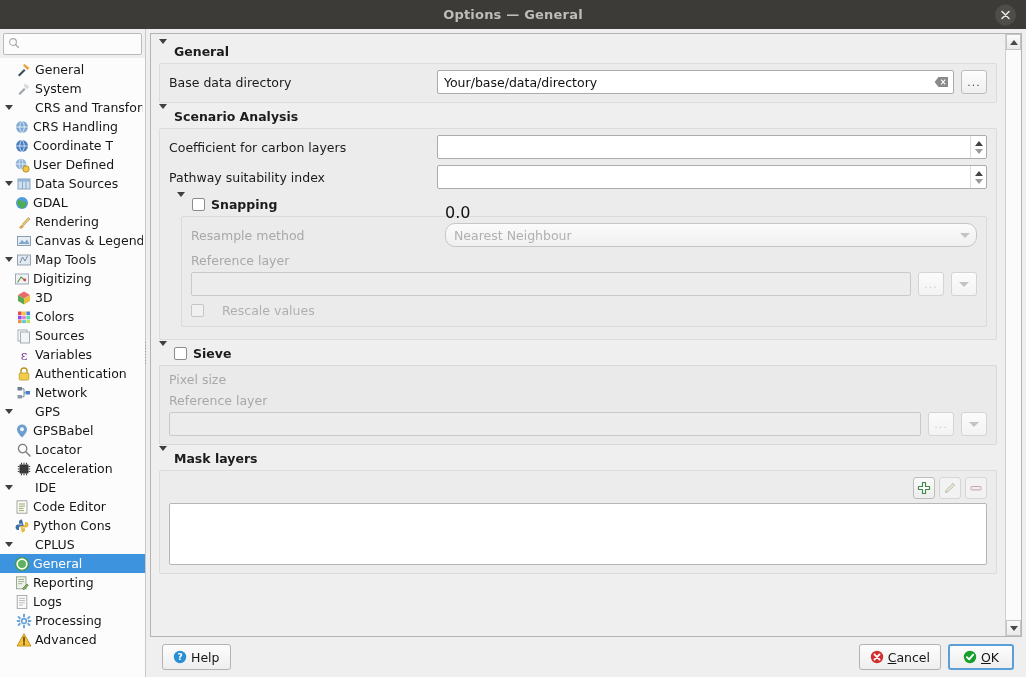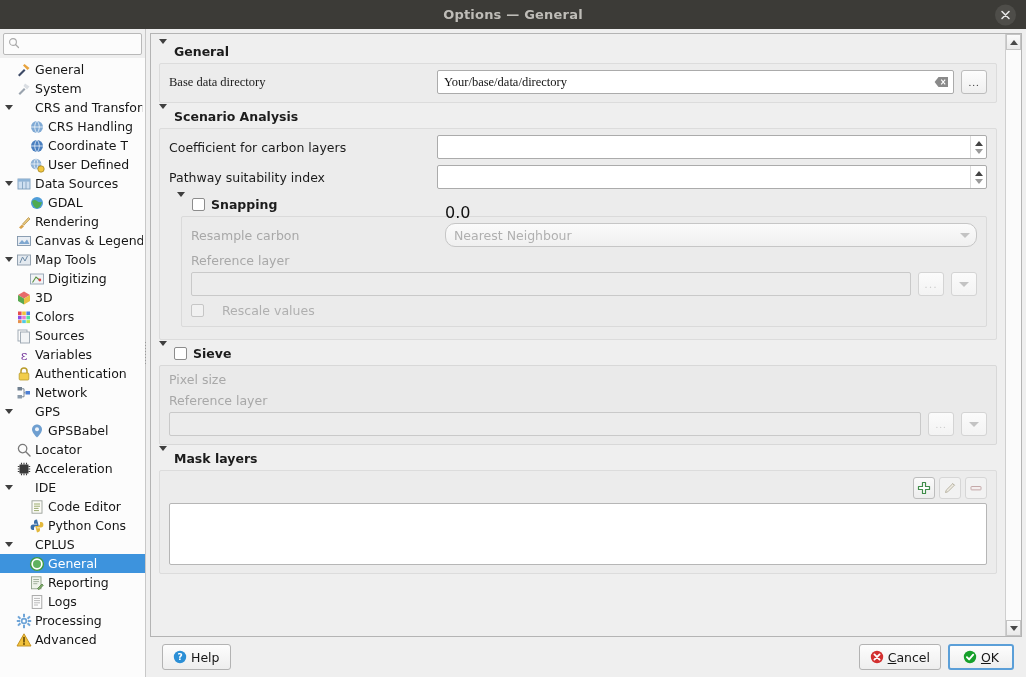--- a/index.html
+++ b/index.html
@@ -98,21 +98,21 @@
     width: 17px; flex: 0 0 17px;
     height: 16px;
     display: flex; align-items: center; justify-content: center;
     margin-right: 3px;
   }
   .tree-label {
     font-size: 12.5px; color: #161616;
     overflow: hidden;
   }
   .lvl0 { padding-left: 2px; }
-  .lvl1-noarrow { padding-left: 15px; }
+  .lvl1-noarrow { }
 
   
   .splitter {
     position: absolute; right: -4px; top: 0; bottom: 0;
     width: 7px;
     display: flex; align-items: center; justify-content: center;
     z-index: 3;
   }
   .splitter .dots {
     display: flex; flex-direction: column; gap: 2px;
@@ -191,21 +191,21 @@
   .group-body.inner {
     margin-left: 12px;
     background: #ebebeb;
     border: 1px solid #dadada;
   }
 
   .row {
     display: flex; align-items: center;
     margin-bottom: 6px;
   }
-  .row:last-child { margin-bottom: 0; font-family: Liberation Serif, serif; }
+  .row:last-child { margin-bottom: 0; }
   .row-label {
     font-size: 12.5px;
     color: #1b1b1b;
     flex: 0 0 auto;
     width: 268px;
   }
   .row-label.dis { color: #a8a8a8; }
   .row-label.narrow { width: 254px; }
 
   
@@ -784,21 +784,21 @@
             </div>
           </div>
 
           <div class="group-title sub" style="margin-top:4px;">
             <span class="tri"><span class="tri-down"></span></span>
             <span class="cb gcheck"></span>
             <span>Snapping</span>
           </div>
           <div class="group-body inner">
             <div class="row">
-              <div class="row-label dis narrow">Resample carbon</div>
+              <div class="row-label dis narrow">Resample method</div>
               <div class="combo">
                 <span>Nearest Neighbour</span>
                 <span class="carrow"></span>
               </div>
             </div>
             <div class="row-label dis" style="width:auto;margin-bottom:4px;">Reference layer</div>
             <div class="row">
               <div class="textfield dis">
                 <span class="val"></span>
               </div>

